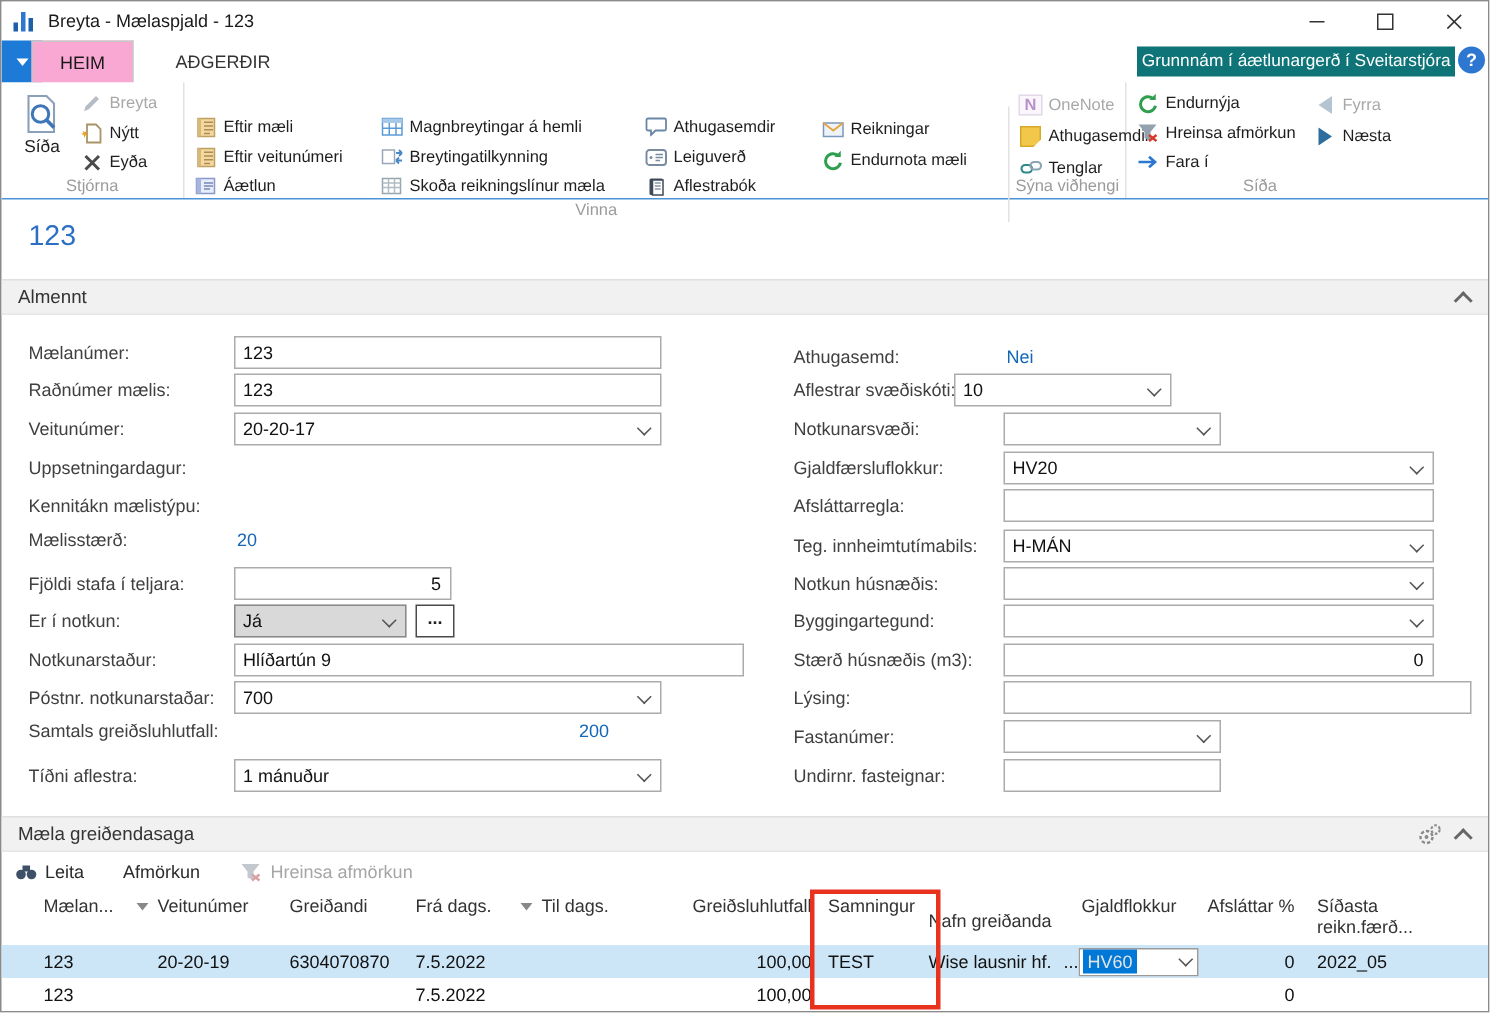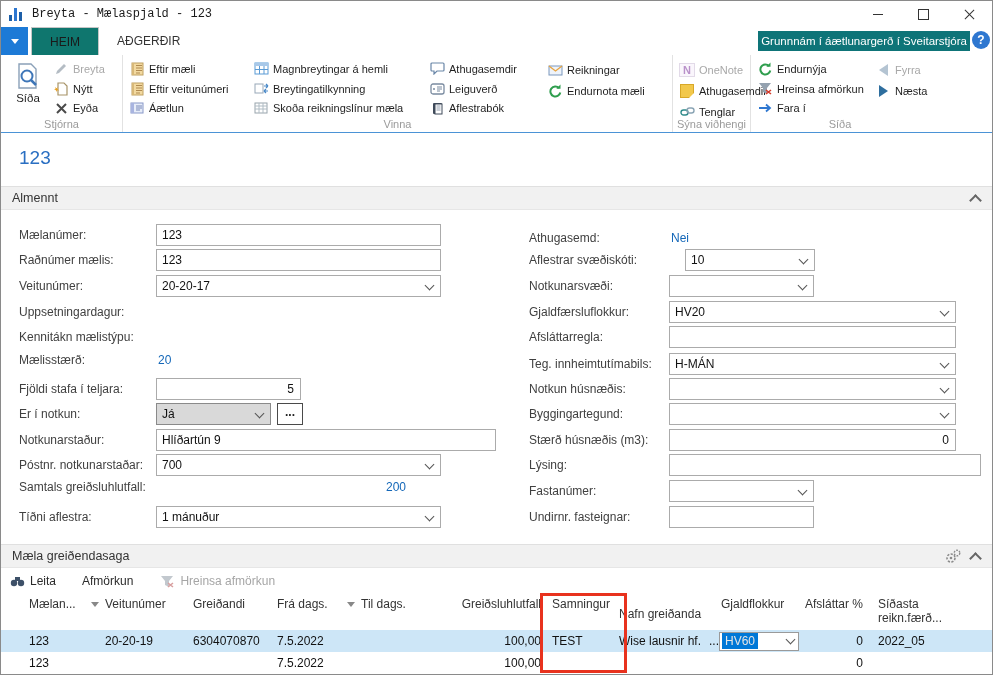--- a/index.html
+++ b/index.html
@@ -1,53 +1,53 @@
 <!DOCTYPE html>
 <html><head>
 <meta charset="utf-8">
 <style>
   html,body{margin:0;padding:0;background:#e8e8e8;}
   .window{position:relative;width:993px;height:675px;margin:0 auto;background:#fff;
     border:1px solid #8a8a8a;box-sizing:border-box;overflow:hidden;
     font-family:"Liberation Sans","DejaVu Sans",sans-serif;color:#222;font-size:12px;}
 
   
-  .titlebar{position:absolute;left:0;top:0;right:0;height:26px;background:#fff;font-family:Liberation Mono, monospace;}
+  .titlebar{position:absolute;left:0;top:0;right:0;height:26px;background:#fff;}
   .appicon{position:absolute;left:8px;top:6px;width:15px;height:14px;}
   .appicon i{position:absolute;bottom:0;background:#1d5fa8;width:3px;}
   .appicon i:nth-child(1){left:0;height:6px;}
   .appicon i:nth-child(2){left:5px;height:13px;background:#2e77d0;}
   .appicon i:nth-child(3){left:10px;height:9px;}
   .wintitle{position:absolute;left:31px;top:6px;font-size:12px;color:#1a1a1a;white-space:nowrap;}
   .winbtn{position:absolute;top:0;width:45px;height:26px;display:flex;align-items:center;justify-content:center;}
   .winbtn.min{right:92px;} .winbtn.max{right:46px;} .winbtn.cls{right:0;}
   .glyph-min{width:10px;height:1px;background:#333;}
   .glyph-max{width:9px;height:9px;border:1px solid #333;}
   .glyph-cls{position:relative;width:11px;height:11px;}
   .glyph-cls::before,.glyph-cls::after{content:"";position:absolute;left:-1px;top:5px;width:13px;height:1px;background:#333;}
   .glyph-cls::before{transform:rotate(45deg);} .glyph-cls::after{transform:rotate(-45deg);}
 
   
   .tabrow{position:absolute;left:0;top:26px;right:0;height:28px;background:#fff;}
   .appmenu{position:absolute;left:0;top:0;width:27px;height:28px;background:#1d7ad6;display:flex;align-items:center;justify-content:center;}
   .appmenu .tri{width:0;height:0;border-left:4px solid transparent;border-right:4px solid transparent;border-top:5px solid #fff;}
   .tab{position:absolute;top:0;height:27px;display:flex;align-items:center;justify-content:center;font-size:12px;color:#333;padding:0 18px;}
-  .tab.active{left:30px;background:#0f766e;border:1px solid #c6c6c6;border-bottom:none;color:#1a1a1a;}
+  .tab.active{left:20px;background:#f9a8d4;border:1px solid #c6c6c6;border-bottom:none;color:#1a1a1a;}
   .tab.plain{left:98px;}
   .badge{position:absolute;right:22px;top:4px;height:16px;padding:2px 3px;background:#0e7478;color:#fff;
     font-size:11.5px;line-height:16px;white-space:nowrap;}
   .helpbtn{position:absolute;right:2px;top:4px;width:18px;height:18px;border-radius:50%;background:#2e77d0;color:#fff;
     font-size:12px;font-weight:bold;display:flex;align-items:center;justify-content:center;}
 
   
   .ribbon{position:absolute;left:0;top:54px;right:0;height:77px;border-bottom:1px solid #4b93d6;display:flex;background:#fff;}
   .rgroup{position:relative;height:100%;border-right:1px solid #e2e2e2;box-sizing:border-box;padding:4px 4px 14px 4px;}
   .rgroup .glabel{position:absolute;left:0;right:0;bottom:2px;text-align:center;color:#9b9b9b;font-size:11px;}
   .g-stjorna{width:122px;display:flex;}
-  .g-vinna{width:550px;display:flex;gap:6px;}
+  .g-vinna{width:550px;display:flex;gap:6px;margin-top:16px;}
   .g-syna{width:78px;}
   .g-sida{width:178px;display:flex;gap:4px;}
   .bigbtn{width:46px;display:flex;flex-direction:column;align-items:center;padding-top:3px;gap:3px;font-size:11.5px;color:#1e1e1e;}
   .rcol{display:flex;flex-direction:column;}
   .ritem{display:flex;align-items:center;gap:4px;height:21px;font-size:11px;color:#1e1e1e;white-space:nowrap;padding:0 2px;}
   .ritem.dis{color:#a8a8a8;}
   .ic{display:inline-flex;align-items:center;justify-content:center;flex:none;width:16px;height:15px;}
 
   
   .note-yellow{position:relative;width:12px;height:12px;background:#f2c84b;border:1px solid #d8a828;}
@@ -449,21 +449,21 @@
         <i class="chev"></i>
       </div>
   </div>
 
   <div class="frow" style="top:226px">
     <span class="flabel r">Athugasemd:</span>
     <a class="flink" style="left:670px">Nei</a>
   </div>
   <div class="frow" style="top:248px">
     <span class="flabel r">Aflestrar svæðiskóti:</span>
-    <div class="combo" style="left:684px;width:130px">
+    <div class="combo" style="left:635px;width:145px">
         <span class="val">10</span>
         <i class="chev"></i>
       </div>
   </div>
   <div class="frow" style="top:274px">
     <span class="flabel r">Notkunarsvæði:</span>
     <div class="combo" style="left:668px;width:145px">
         <span class="val"></span>
         <i class="chev"></i>
       </div>

